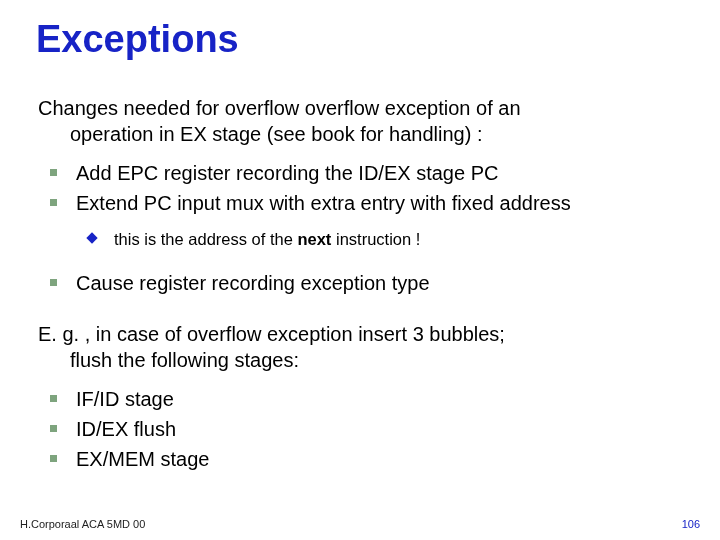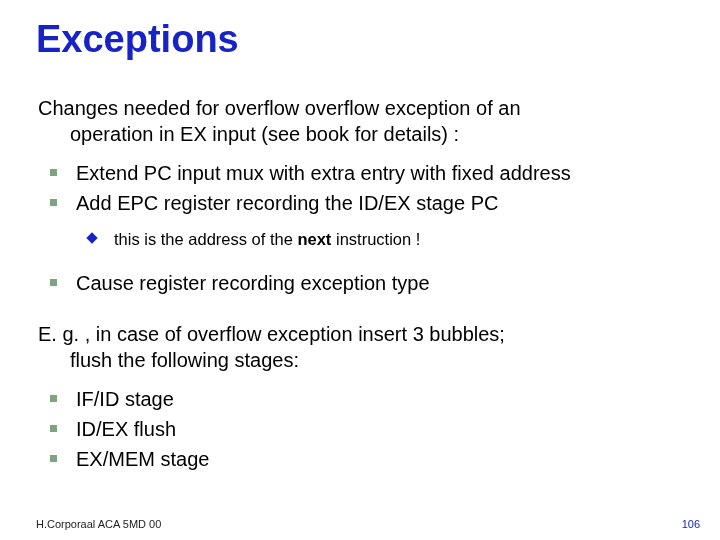--- a/index.html
+++ b/index.html
@@ -68,46 +68,45 @@
   .bold { font-weight: bold; }
   .footer {
     position: absolute;
     bottom: 10px;
     left: 20px;
     right: 20px;
     font-size: 11px;
     color: #222;
     display: flex;
     justify-content: space-between;
-    margin-left: 16px;
   }
   .pagenum { color: #1723c6; }
 </style>
 </head>
 <body>
 
 <div class="slide">
 
   <div class="title">Exceptions</div>
 
   <div class="body-text">
 
     <div class="para">
       <div class="first">Changes needed for overflow overflow exception of an</div>
-      <div class="hang">operation in EX input (see book for details) :</div>
+      <div class="hang">operation in EX stage (see book for handling) :</div>
     </div>
 
     <ul class="bullet-list">
       <li>
         <span class="sq"></span>
-        <span>Extend PC input mux with extra entry with fixed address</span>
+        <span>Add EPC register recording the ID/EX stage PC</span>
       </li>
       <li>
         <span class="sq"></span>
-        <span>Add EPC register recording the ID/EX stage PC</span>
+        <span>Extend PC input mux with extra entry with fixed address</span>
       </li>
     </ul>
 
     <ul class="sub-list">
       <li>
         <span class="diamond"></span>
         <span>this is the address of the </span><span class="bold">next</span><span> instruction !</span>
       </li>
     </ul>
 

